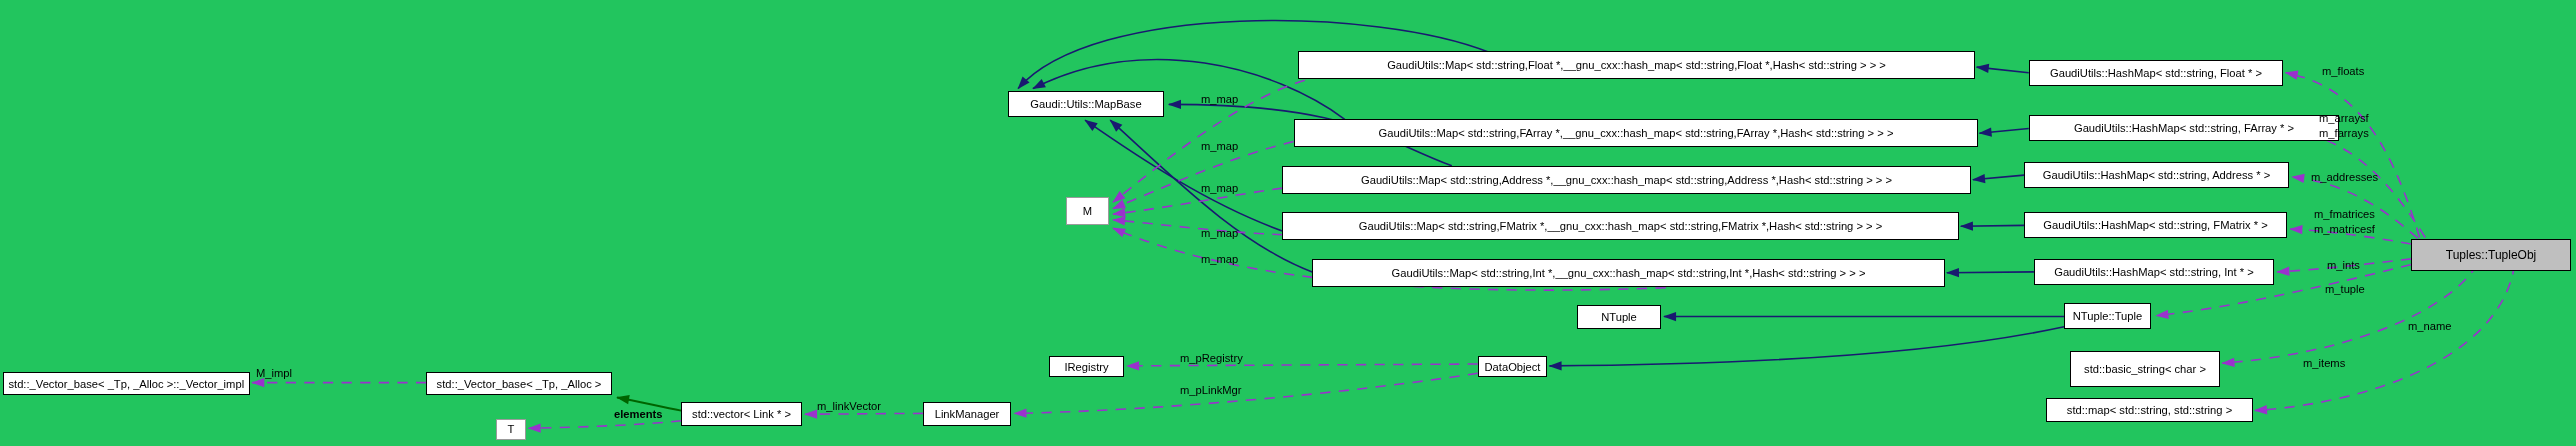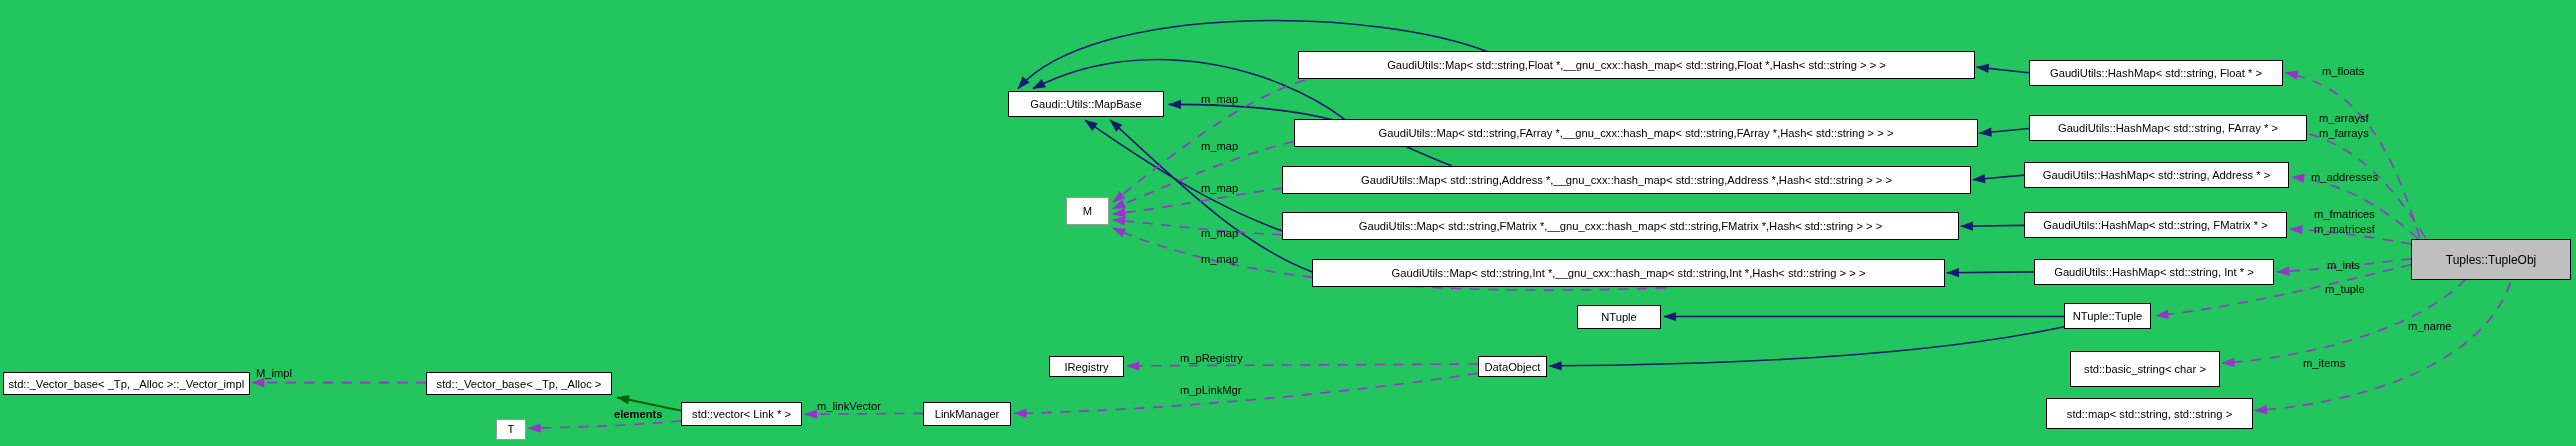--- a/index.html
+++ b/index.html
@@ -63,31 +63,31 @@
         <path d="M458,411 L271,411" fill="none" stroke="#9a32cd" stroke-width="1.7" stroke-dasharray="11,9" marker-end="url(#ah-usage)"></path>
       </g>
   </svg>
   <div id="node-layer">
       <div class="node" style="left: 1298px; top: 51px; width: 677px; height: 28px;">GaudiUtils::Map&lt; std::string,Float *,__gnu_cxx::hash_map&lt; std::string,Float *,Hash&lt; std::string &gt; &gt; &gt;</div>
       <div class="node" style="left: 1294px; top: 119px; width: 684px; height: 28px;">GaudiUtils::Map&lt; std::string,FArray *,__gnu_cxx::hash_map&lt; std::string,FArray *,Hash&lt; std::string &gt; &gt; &gt;</div>
       <div class="node" style="left: 1282px; top: 166px; width: 689px; height: 28px;">GaudiUtils::Map&lt; std::string,Address *,__gnu_cxx::hash_map&lt; std::string,Address *,Hash&lt; std::string &gt; &gt; &gt;</div>
       <div class="node" style="left: 1282px; top: 212px; width: 677px; height: 28px;">GaudiUtils::Map&lt; std::string,FMatrix *,__gnu_cxx::hash_map&lt; std::string,FMatrix *,Hash&lt; std::string &gt; &gt; &gt;</div>
       <div class="node" style="left: 1312px; top: 259px; width: 633px; height: 28px;">GaudiUtils::Map&lt; std::string,Int *,__gnu_cxx::hash_map&lt; std::string,Int *,Hash&lt; std::string &gt; &gt; &gt;</div>
       <div class="node" style="left: 2029px; top: 60px; width: 254px; height: 26px;">GaudiUtils::HashMap&lt; std::string, Float * &gt;</div>
-      <div class="node" style="left: 2029px; top: 115px; width: 278px; height: 26px;">GaudiUtils::HashMap&lt; std::string, FArray * &gt;</div>
+      <div class="node" style="left: 2029px; top: 115px; width: 310px; height: 26px;">GaudiUtils::HashMap&lt; std::string, FArray * &gt;</div>
       <div class="node" style="left: 2024px; top: 162px; width: 265px; height: 26px;">GaudiUtils::HashMap&lt; std::string, Address * &gt;</div>
       <div class="node" style="left: 2024px; top: 212px; width: 263px; height: 26px;">GaudiUtils::HashMap&lt; std::string, FMatrix * &gt;</div>
       <div class="node" style="left: 2034px; top: 259px; width: 240px; height: 26px;">GaudiUtils::HashMap&lt; std::string, Int * &gt;</div>
       <div class="node" style="left: 1008px; top: 91px; width: 156px; height: 26px;">Gaudi::Utils::MapBase</div>
       <div class="node template" style="left: 1066px; top: 197px; width: 43px; height: 28px;">M</div>
-      <div class="node focus" style="left: 2411px; top: 239px; width: 160px; height: 41px;">Tuples::TupleObj</div>
+      <div class="node focus" style="left: 2411px; top: 239px; width: 160px; height: 32px;">Tuples::TupleObj</div>
       <div class="node" style="left: 1577px; top: 305px; width: 84px; height: 24px;">NTuple</div>
       <div class="node" style="left: 2064px; top: 303px; width: 87px; height: 26px;">NTuple::Tuple</div>
       <div class="node" style="left: 2070px; top: 351px; width: 150px; height: 36px;">std::basic_string&lt; char &gt;</div>
-      <div class="node" style="left: 2046px; top: 398px; width: 207px; height: 31px;">std::map&lt; std::string, std::string &gt;</div>
+      <div class="node" style="left: 2046px; top: 398px; width: 207px; height: 24px;">std::map&lt; std::string, std::string &gt;</div>
       <div class="node" style="left: 1049px; top: 356px; width: 75px; height: 21.4px;">IRegistry</div>
       <div class="node" style="left: 1478px; top: 356px; width: 69px; height: 21.4px;">DataObject</div>
       <div class="node" style="left: 2.8px; top: 372px; width: 247px; height: 23px;">std::_Vector_base&lt; _Tp, _Alloc &gt;::_Vector_impl</div>
       <div class="node" style="left: 426px; top: 372px; width: 186px; height: 23px;">std::_Vector_base&lt; _Tp, _Alloc &gt;</div>
       <div class="node template" style="left: 496px; top: 419px; width: 30px; height: 20.5px;">T</div>
       <div class="node" style="left: 681px; top: 402px; width: 121px; height: 24px;">std::vector&lt; Link * &gt;</div>
       <div class="node" style="left: 923px; top: 402px; width: 88px; height: 24px;">LinkManager</div>
     </div>
   <div id="label-layer">
       <div class="elabel" style="left: 2322px; top: 65px;">m_floats</div>

